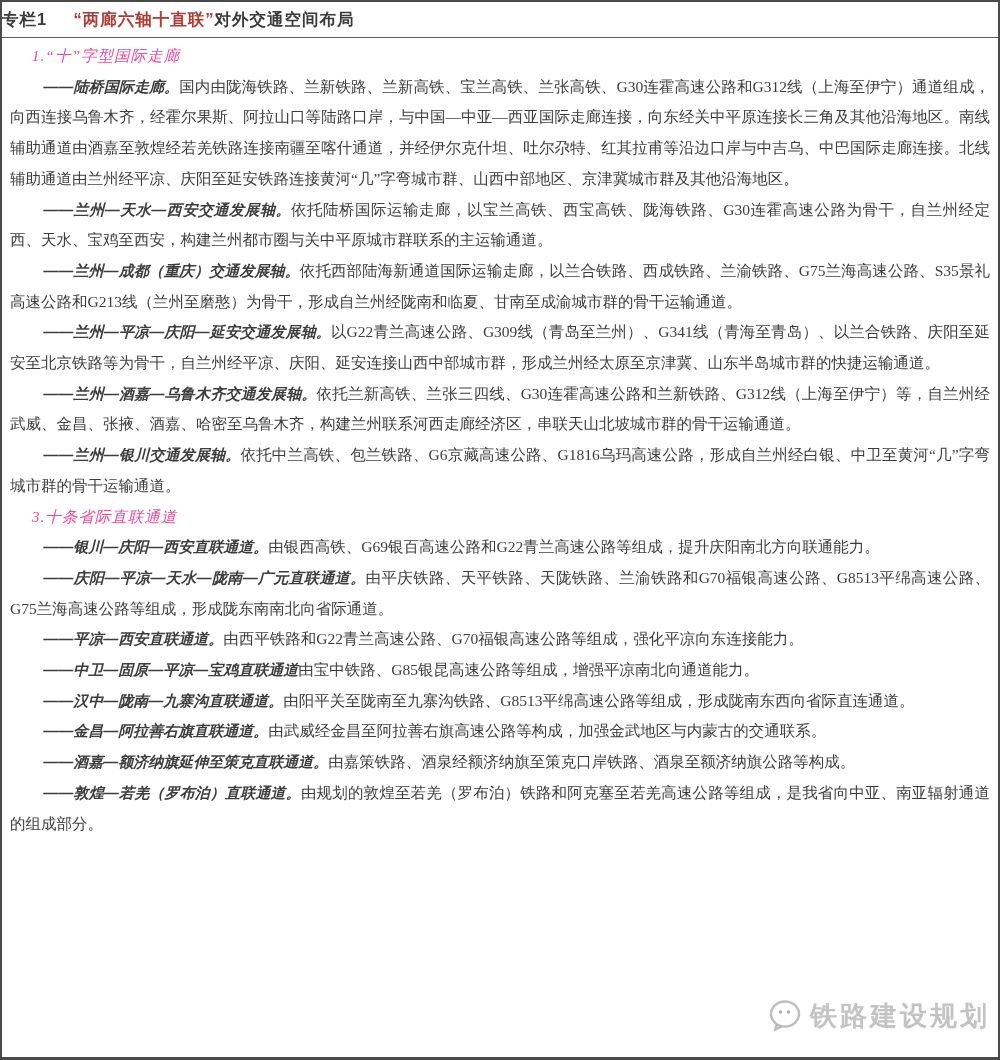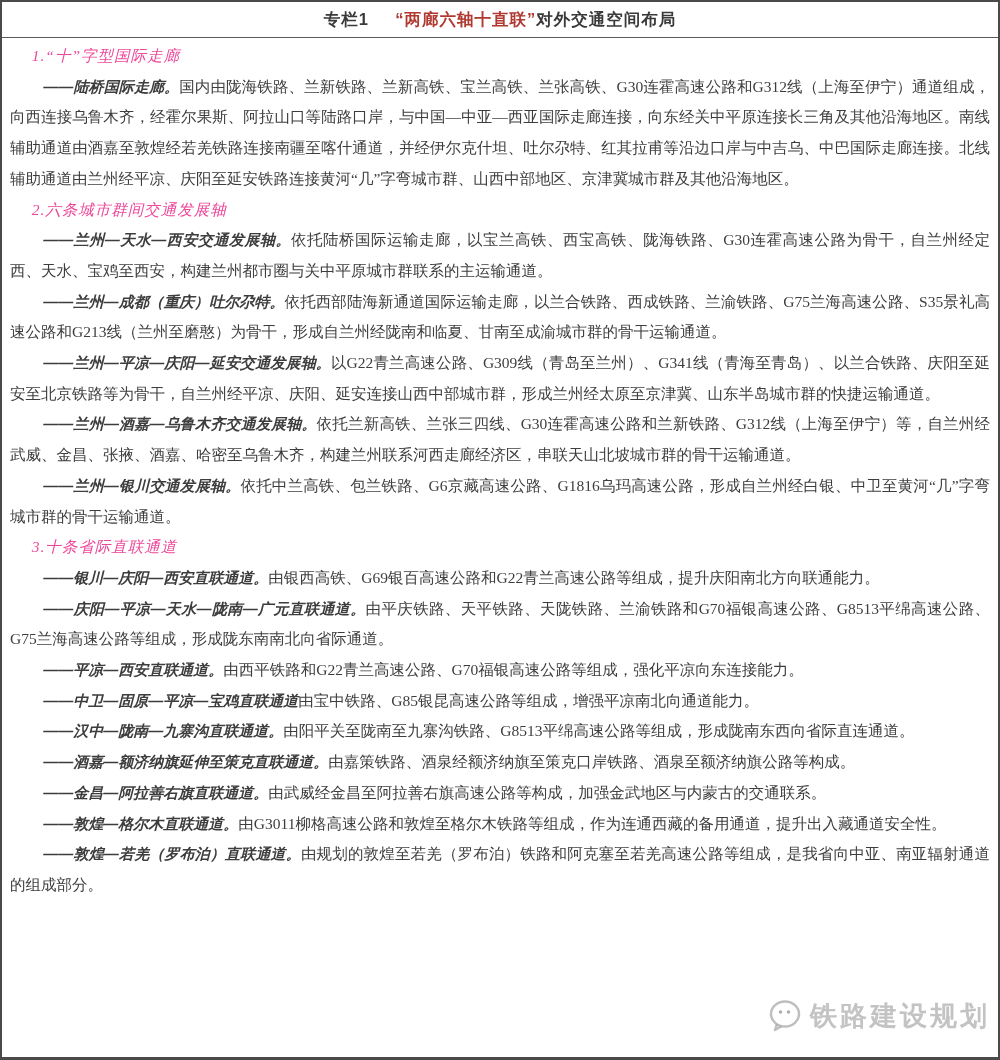--- a/index.html
+++ b/index.html
@@ -11,21 +11,20 @@
     background: #fff;
     border: 2px solid #4a4a4a;
     border-bottom-width: 3px;
     font-family: "Liberation Serif", "DejaVu Serif", serif;
     color: #3d3d3d;
     overflow: hidden;
   }
   .box-header {
     height: 35px;
     line-height: 35px;
-    text-align: center;
     border-bottom: 1px solid #5a5a5a;
     font-family: "Liberation Sans", "DejaVu Sans", sans-serif;
     font-size: 16.5px;
     font-weight: 600;
     color: #3a3a3a;
     letter-spacing: 1px;
   }
   .box-header .label { margin-right: 1.6em; }
   .box-header .hl { color: #b03a32; }
   .box-body {
@@ -71,35 +70,33 @@
 <body>
 
 <div class="page">
   <div class="box-header">
     <span class="label">专栏1</span><span class="hl" style="color: rgb(176, 58, 50);">“两廊六轴十直联”</span><span>对外交通空间布局</span>
   </div>
 
   <div class="box-body" id="body">
       <div class="sec-heading">1.“十”字型国际走廊</div>
       <p class="para"><span class="lead">——陆桥国际走廊。</span><span>国内由陇海铁路、兰新铁路、兰新高铁、宝兰高铁、兰张高铁、G30连霍高速公路和G312线（上海至伊宁）通道组成，向西连接乌鲁木齐，经霍尔果斯、阿拉山口等陆路口岸，与中国—中亚—西亚国际走廊连接，向东经关中平原连接长三角及其他沿海地区。南线辅助通道由酒嘉至敦煌经若羌铁路连接南疆至喀什通道，并经伊尔克什坦、吐尔尕特、红其拉甫等沿边口岸与中吉乌、中巴国际走廊连接。北线辅助通道由兰州经平凉、庆阳至延安铁路连接黄河“几”字弯城市群、山西中部地区、京津冀城市群及其他沿海地区。</span></p>
-      <div class="sec-heading">2.六条城市群间交通发展轴</div>
       <p class="para"><span class="lead">——兰州—天水—西安交通发展轴。</span><span>依托陆桥国际运输走廊，以宝兰高铁、西宝高铁、陇海铁路、G30连霍高速公路为骨干，自兰州经定西、天水、宝鸡至西安，构建兰州都市圈与关中平原城市群联系的主运输通道。</span></p>
-      <p class="para"><span class="lead">——兰州—成都（重庆）吐尔尕特。</span><span>依托西部陆海新通道国际运输走廊，以兰合铁路、西成铁路、兰渝铁路、G75兰海高速公路、S35景礼高速公路和G213线（兰州至磨憨）为骨干，形成自兰州经陇南和临夏、甘南至成渝城市群的骨干运输通道。</span></p>
+      <p class="para"><span class="lead">——兰州—成都（重庆）交通发展轴。</span><span>依托西部陆海新通道国际运输走廊，以兰合铁路、西成铁路、兰渝铁路、G75兰海高速公路、S35景礼高速公路和G213线（兰州至磨憨）为骨干，形成自兰州经陇南和临夏、甘南至成渝城市群的骨干运输通道。</span></p>
       <p class="para"><span class="lead">——兰州—平凉—庆阳—延安交通发展轴。</span><span>以G22青兰高速公路、G309线（青岛至兰州）、G341线（青海至青岛）、以兰合铁路、庆阳至延安至北京铁路等为骨干，自兰州经平凉、庆阳、延安连接山西中部城市群，形成兰州经太原至京津冀、山东半岛城市群的快捷运输通道。</span></p>
       <p class="para"><span class="lead">——兰州—酒嘉—乌鲁木齐交通发展轴。</span><span>依托兰新高铁、兰张三四线、G30连霍高速公路和兰新铁路、G312线（上海至伊宁）等，自兰州经武威、金昌、张掖、酒嘉、哈密至乌鲁木齐，构建兰州联系河西走廊经济区，串联天山北坡城市群的骨干运输通道。</span></p>
       <p class="para"><span class="lead">——兰州—银川交通发展轴。</span><span>依托中兰高铁、包兰铁路、G6京藏高速公路、G1816乌玛高速公路，形成自兰州经白银、中卫至黄河“几”字弯城市群的骨干运输通道。</span></p>
       <div class="sec-heading">3.十条省际直联通道</div>
       <p class="para"><span class="lead">——银川—庆阳—西安直联通道。</span><span>由银西高铁、G69银百高速公路和G22青兰高速公路等组成，提升庆阳南北方向联通能力。</span></p>
       <p class="para"><span class="lead">——庆阳—平凉—天水—陇南—广元直联通道。</span><span>由平庆铁路、天平铁路、天陇铁路、兰渝铁路和G70福银高速公路、G8513平绵高速公路、G75兰海高速公路等组成，形成陇东南南北向省际通道。</span></p>
       <p class="para"><span class="lead">——平凉—西安直联通道。</span><span>由西平铁路和G22青兰高速公路、G70福银高速公路等组成，强化平凉向东连接能力。</span></p>
       <p class="para"><span class="lead">——中卫—固原—平凉—宝鸡直联通道</span><span>由宝中铁路、G85银昆高速公路等组成，增强平凉南北向通道能力。</span></p>
       <p class="para"><span class="lead">——汉中—陇南—九寨沟直联通道。</span><span>由阳平关至陇南至九寨沟铁路、G8513平绵高速公路等组成，形成陇南东西向省际直连通道。</span></p>
+      <p class="para"><span class="lead">——金昌—阿拉善右旗直联通道。</span><span>由武威经金昌至阿拉善右旗高速公路等构成，加强金武地区与内蒙古的交通联系。</span></p>
       <p class="para"><span class="lead">——酒嘉—额济纳旗延伸至策克直联通道。</span><span>由嘉策铁路、酒泉经额济纳旗至策克口岸铁路、酒泉至额济纳旗公路等构成。</span></p>
-      <p class="para"><span class="lead">——金昌—阿拉善右旗直联通道。</span><span>由武威经金昌至阿拉善右旗高速公路等构成，加强金武地区与内蒙古的交通联系。</span></p>
-      <p class="para"><span class="lead">——敦煌—格尔木直联通道。</span><span>由G3011柳格高速公路和敦煌至格尔木铁路等组成，作为连通西藏的备用通道，提升出入藏通道安全性。</span></p>
       <p class="para"><span class="lead">——敦煌—若羌（罗布泊）直联通道。</span><span>由规划的敦煌至若羌（罗布泊）铁路和阿克塞至若羌高速公路等组成，是我省向中亚、南亚辐射通道的组成部分。</span></p>
       <p class="para"></p>
     </div>
 
   <div class="watermark">
     <span class="wm-logo">
       <svg width="36" height="34" viewBox="0 0 36 34">
         <ellipse cx="17" cy="15" rx="14" ry="12.5" fill="none" stroke="rgba(175,175,175,0.8)" stroke-width="2.5"></ellipse>
         <path d="M9 25 L7 31 L14 27" fill="none" stroke="rgba(175,175,175,0.8)" stroke-width="2.5" stroke-linejoin="round"></path>
         <circle cx="12.5" cy="13" r="1.8" fill="rgba(160,160,160,0.85)"></circle>

